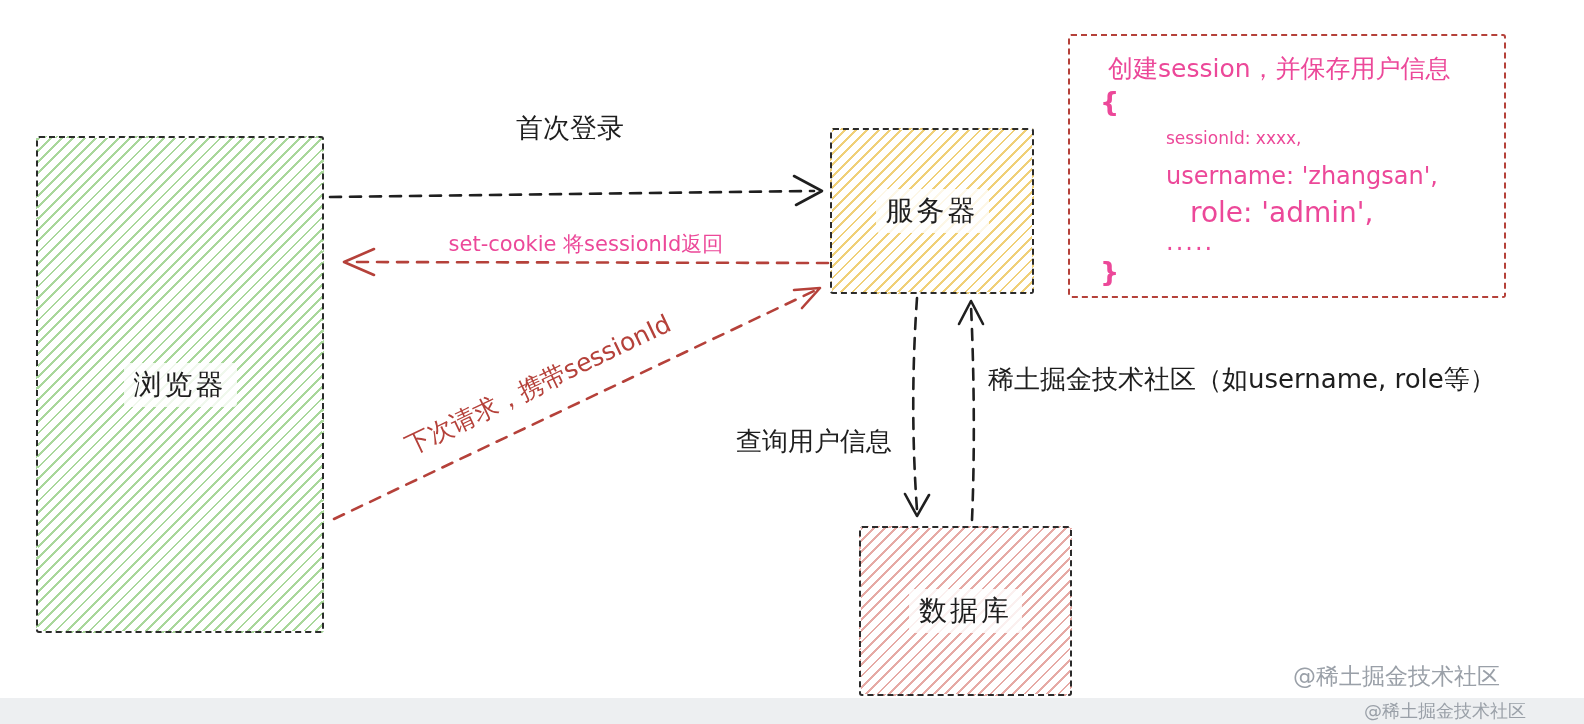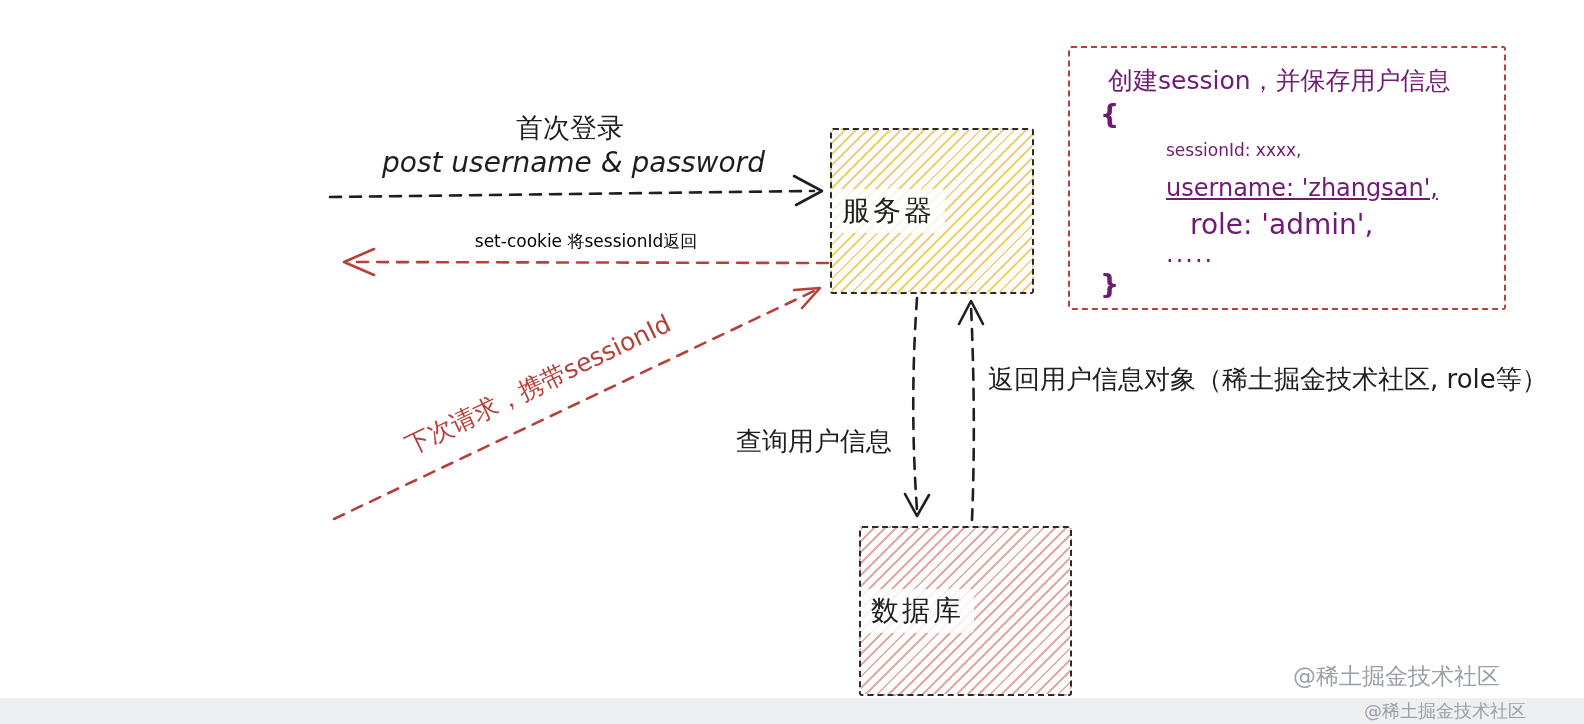--- a/index.html
+++ b/index.html
@@ -12,21 +12,21 @@
   .arrows{position:absolute;left:0;top:0;width:1584px;height:724px;}
   .dash{fill:none;stroke-width:2.6;stroke-linecap:round;}
   .dash.ink{stroke:#1f1f1f;stroke-dasharray:11 9;}
   .dash.red{stroke:#b5413a;stroke-dasharray:11 9;}
   .head{fill:none;stroke-width:2.6;stroke-linecap:round;stroke-linejoin:round;}
   .head.ink{stroke:#1f1f1f;}
   .head.red{stroke:#b5413a;}
 
   
   .node{
-    position:absolute;display:flex;align-items:center;
+    position:absolute;display:flex;align-items:center;justify-content:center;
     border:2.5px dashed #2b2b2b;border-radius:3px;box-sizing:border-box;
   }
   .node-label{
     font-size:28px;letter-spacing:3px;padding:3px 10px;
     background:rgba(255,255,255,0.82);border-radius:4px;
   }
   .browser{
     left:36px;top:136px;width:288px;height:497px;
     background-image:repeating-linear-gradient(135deg,#a9d79b 0px,#a9d79b 2px,transparent 2px,transparent 8px);
   }
@@ -34,37 +34,37 @@
     left:830px;top:128px;width:204px;height:166px;
     background-image:repeating-linear-gradient(135deg,#f0d078 0px,#f0d078 2px,transparent 2px,transparent 8px);
   }
   .database{
     left:859px;top:526px;width:213px;height:170px;
     background-image:repeating-linear-gradient(135deg,#e6aaa5 0px,#e6aaa5 2px,transparent 2px,transparent 8px);
   }
 
   
   .note{
-    position:absolute;left:1068px;top:46px;width:438px;height:264px;
-    border:2px dashed #b5413a;border-radius:3px;color:#701a75;box-sizing:border-box;
+    position:absolute;left:1068px;top:34px;width:438px;height:264px;
+    border:2px dashed #b5413a;border-radius:3px;color:#ec4899;box-sizing:border-box;
   }
   .note span{position:absolute;white-space:nowrap;}
   .note-title{left:38px;top:16px;font-size:25px;}
   .note-open{left:30px;top:50px;font-size:27px;font-weight:bold;}
   .note-l0{left:96px;top:92px;font-size:17px;}
-  .note-l1{left:96px;top:126px;font-size:24px;text-decoration:underline;}
+  .note-l1{left:96px;top:126px;font-size:24px;}
   .note-l2{left:96px;top:160px;font-size:28px;margin-left:24px;}
   .note-l3{left:96px;top:192px;font-size:24px;letter-spacing:2px;}
   .note-close{left:30px;top:220px;font-size:27px;font-weight:bold;}
 
   
   .label{position:absolute;white-space:nowrap;}
   .lbl-login1{left:500px;top:110px;width:140px;text-align:center;font-size:27px;font-family:Liberation Mono, monospace;}
   .lbl-login2{left:382px;top:146px;width:380px;text-align:center;font-size:28px;font-style:italic;}
-  .lbl-setcookie{left:398px;top:230px;width:376px;text-align:center;font-size:17px;color:#000000;}
+  .lbl-setcookie{left:398px;top:230px;width:376px;text-align:center;font-size:21px;color:#ec4899;}
   .lbl-next{
     left:358px;top:368px;width:360px;text-align:center;font-size:25px;color:#b5413a;
     transform:rotate(-25.5deg);transform-origin:center center;
   }
   .lbl-query{left:736px;top:424px;font-size:26px;}
   .lbl-return{left:988px;top:362px;font-size:26px;}
 
   
   .wm1{position:absolute;left:1293px;top:661px;font-size:23px;color:#9aa0a8;white-space:nowrap;}
   .bottom-bar{position:absolute;left:0;bottom:0;width:100%;height:26px;background:#edeff1;}
@@ -91,43 +91,45 @@
     <g>
       <path class="dash ink" d="M917,298 C912,370 912,440 917,510"></path>
       <polyline class="head ink" points="905,494 917,516 929,495"></polyline>
     </g>
     <g>
       <path class="dash ink" d="M972,520 C975,450 974,370 971,306"></path>
       <polyline class="head ink" points="959,324 971,301 983,324"></polyline>
     </g>
   </svg>
 
+  <div class="node browser">
+    <span class="node-label">浏览器</span>
+  </div>
 
   <div class="node server">
     <span class="node-label">服务器</span>
   </div>
 
   <div class="node database">
     <span class="node-label">数据库</span>
   </div>
 
   <div class="note">
     <span class="note-title">创建session，并保存用户信息</span>
     <span class="note-open">{</span>
     <span class="note-l0">sessionId: xxxx,</span>
     <span class="note-l1">username: 'zhangsan',</span>
     <span class="note-l2">role: 'admin',</span>
     <span class="note-l3">.....</span>
     <span class="note-close">}</span>
   </div>
 
   <div class="label lbl-login1">首次登录</div>
-  <div class="label lbl-login2">post username &amp; password</div>
   <div class="label lbl-setcookie">set-cookie 将sessionId返回</div>
   <div class="label lbl-next">下次请求，携带sessionId</div>
   <div class="label lbl-query">查询用户信息</div>
-  <div class="label lbl-return">返回用户信息对象（稀土掘金技术社区, role等）</div>
+  <div class="label lbl-return">稀土掘金技术社区（如username, role等）</div>
 
   <div class="bottom-bar"></div>
   <div class="wm1">@稀土掘金技术社区</div>
   <div class="wm2">@稀土掘金技术社区</div>
 
 </div>
 
 </body></html>

